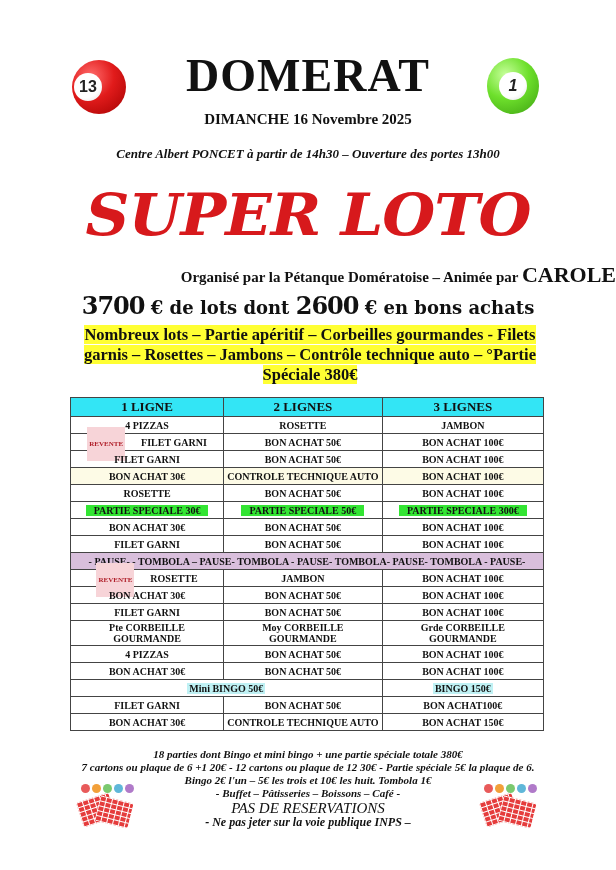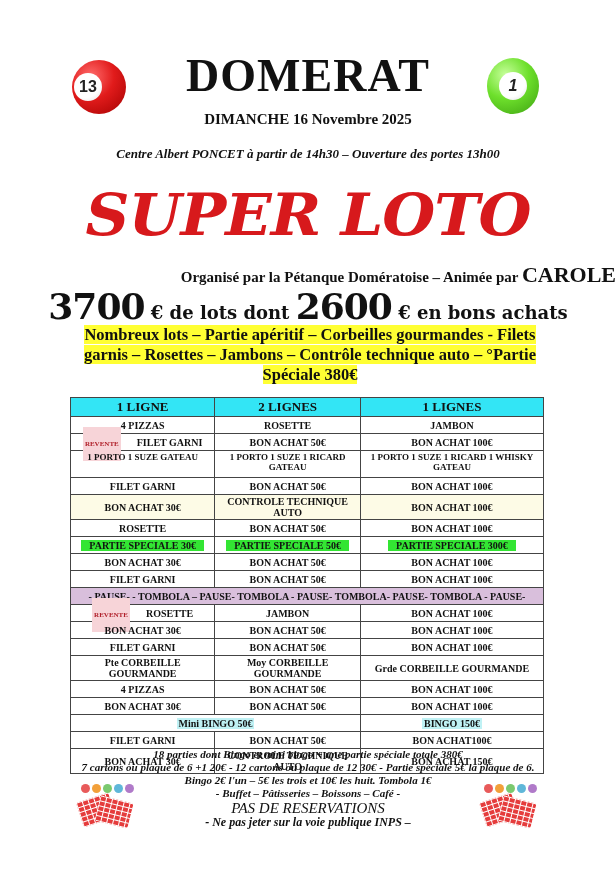--- a/index.html
+++ b/index.html
@@ -25,21 +25,21 @@
     .superloto { position: absolute; left: 0; width: 616px; text-align: center; top: 182px;
       font-family: "DejaVu Serif", serif; font-size: 58px; font-weight: bold; font-style: italic;
       color: #d7191c; letter-spacing: -1px; line-height: 66px; transform: scaleX(1.05); }
 
     .organizer { position: absolute; left: 0; width: 616px; text-align: right; top: 262px;
       font-size: 15px; font-weight: bold; }
     .organizer .carole { font-size: 22px; }
 
     .prizes { position: absolute; left: 0; width: 616px; text-align: center; top: 285px;
       font-family: "DejaVu Serif", serif; font-weight: bold; line-height: 42px; }
-    .prizes .big { font-size: 36px; font-weight: 900; letter-spacing: -1px; }
+    .prizes .big { font-size: 24px; font-weight: 900; letter-spacing: -1px; }
     .prizes .small { font-size: 18px; }
 
     .features { position: absolute; left: 70px; width: 480px; text-align: center; top: 325px;
       font-size: 16.5px; font-weight: bold; line-height: 20px; }
     .features span { background: #ffff33; }
 
     table.lots { position: absolute; left: 70px; top: 397px; width: 474px; border-collapse: collapse;
       font-family: "Liberation Serif", serif; font-weight: bold; font-size: 10px; }
     table.lots td, table.lots th { border: 1px solid #444; text-align: center; height: 17px; padding: 1px 3px; }
     table.lots th { background: #33e5f5; font-size: 13px; height: 19px; }
@@ -92,38 +92,33 @@
 
 <div class="features">
   <span>Nombreux lots – Partie apéritif – Corbeilles gourmandes -  Filets garnis – Rosettes – Jambons – Contrôle technique auto – °Partie Spéciale 380€</span>
 </div>
 
 <table class="lots">
   <thead>
     <tr>
       <th>1  LIGNE</th>
       <th>2  LIGNES</th>
-      <th>1  LIGNES</th>
+      <th>3  LIGNES</th>
     </tr>
   </thead>
   <tbody>
     <tr>
       <td>4 PIZZAS</td>
       <td>ROSETTE</td>
       <td>JAMBON</td>
     </tr>
     <tr>
       <td><span class="revente">REVENTE</span><span>FILET GARNI</span></td>
       <td>BON ACHAT 50€</td>
       <td>BON ACHAT 100€</td>
-    </tr>
-    <tr>
-      <td class="tall">1 PORTO  1 SUZE  GATEAU</td>
-      <td class="tall">1 PORTO  1 SUZE  1 RICARD   GATEAU</td>
-      <td class="tall">1 PORTO 1 SUZE  1 RICARD 1 WHISKY GATEAU</td>
     </tr>
     <tr>
       <td>FILET GARNI</td>
       <td>BON ACHAT 50€</td>
       <td>BON ACHAT 100€</td>
     </tr>
     <tr class="cream">
       <td class="c1">BON ACHAT 30€</td>
       <td class="c2">CONTROLE TECHNIQUE AUTO</td>
       <td class="c3">BON ACHAT 100€</td>

